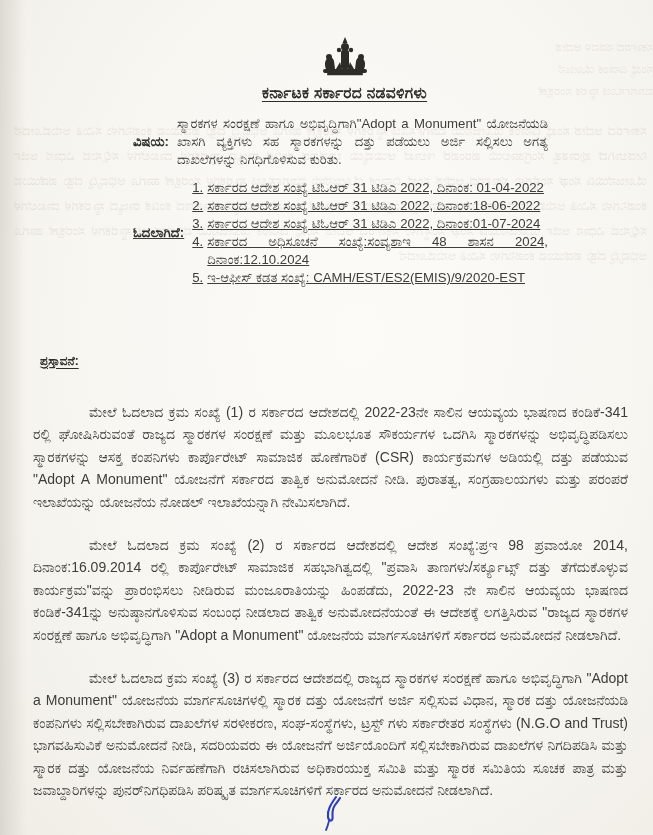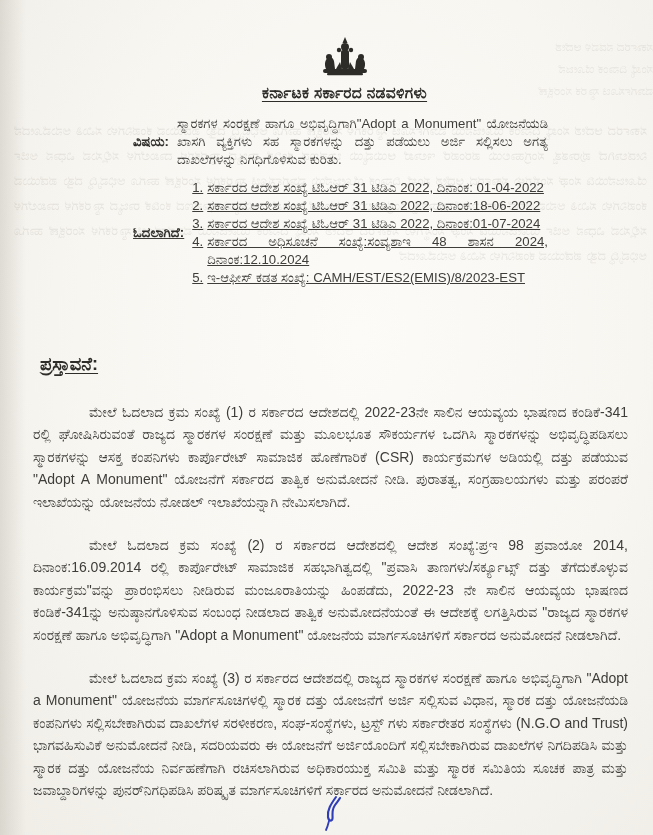--- a/index.html
+++ b/index.html
@@ -68,21 +68,21 @@
   }
   .subject-text{flex:1 1 auto;text-align:justify;}
   .read-row{margin-top:10px;text-decoration:underline;}
   .read-list{flex:1 1 auto;}
   .read-item{display:flex;}
   .read-num{flex:0 0 15px;}
   .read-txt{flex:1 1 auto;text-align:justify;}
   
   .preamble-heading{
     position:absolute;left:40px;top:354px;
-    font-size:18px;font-weight:bold;color:#2e2d2a;
+    font-size:12px;font-weight:bold;color:#2e2d2a;
     text-decoration:underline;text-underline-offset:3px;
   }
   .body-text{
     position:absolute;left:33px;top:386px;width:595px;
     font-size:14px;line-height:22.4px;
     text-align:justify;
   }
   .body-text p{
     margin:15px 0 21px 0;
     text-indent:56px;
@@ -148,21 +148,21 @@
         <div class="read-item">
           <span class="read-num">3.</span>
           <span class="read-txt">ಸರ್ಕಾರದ ಆದೇಶ ಸಂಖ್ಯೆ ಟಿಓಆರ್ 31 ಟಿಡಿಎ 2022, ದಿನಾಂಕ:01-07-2024</span>
         </div>
         <div class="read-item">
           <span class="read-num">4.</span>
           <span class="read-txt">ಸರ್ಕಾರದ ಅಧಿಸೂಚನೆ ಸಂಖ್ಯೆ:ಸಂವ್ಯಶಾಇ 48 ಶಾಸನ 2024, ದಿನಾಂಕ:12.10.2024</span>
         </div>
         <div class="read-item">
           <span class="read-num">5.</span>
-          <span class="read-txt">ಇ-ಆಫೀಸ್ ಕಡತ ಸಂಖ್ಯೆ: CAMH/EST/ES2(EMIS)/8/2023-EST</span>
+          <span class="read-txt">ಇ-ಆಫೀಸ್ ಕಡತ ಸಂಖ್ಯೆ: CAMH/EST/ES2(EMIS)/9/2020-EST</span>
         </div>
       </div>
     </div>
   </div>
 
   <div class="preamble-heading">ಪ್ರಸ್ತಾವನೆ:</div>
 
   <div class="body-text">
     <p>ಮೇಲೆ ಓದಲಾದ ಕ್ರಮ ಸಂಖ್ಯೆ (1) ರ ಸರ್ಕಾರದ ಆದೇಶದಲ್ಲಿ 2022-23ನೇ ಸಾಲಿನ ಆಯವ್ಯಯ ಭಾಷಣದ ಕಂಡಿಕೆ-341 ರಲ್ಲಿ ಘೋಷಿಸಿರುವಂತೆ ರಾಜ್ಯದ ಸ್ಮಾರಕಗಳ ಸಂರಕ್ಷಣೆ ಮತ್ತು ಮೂಲಭೂತ ಸೌಕರ್ಯಗಳ ಒದಗಿಸಿ ಸ್ಮಾರಕಗಳನ್ನು ಅಭಿವೃದ್ಧಿಪಡಿಸಲು ಸ್ಮಾರಕಗಳನ್ನು ಆಸಕ್ತ ಕಂಪನಿಗಳು ಕಾರ್ಪೊರೇಟ್ ಸಾಮಾಜಿಕ ಹೊಣೆಗಾರಿಕೆ (CSR) ಕಾರ್ಯಕ್ರಮಗಳ ಅಡಿಯಲ್ಲಿ ದತ್ತು ಪಡೆಯುವ "Adopt A Monument" ಯೋಜನೆಗೆ ಸರ್ಕಾರದ ತಾತ್ವಿಕ ಅನುಮೋದನೆ ನೀಡಿ. ಪುರಾತತ್ವ, ಸಂಗ್ರಹಾಲಯಗಳು ಮತ್ತು ಪರಂಪರೆ ಇಲಾಖೆಯನ್ನು ಯೋಜನೆಯ ನೋಡಲ್ ಇಲಾಖೆಯನ್ನಾಗಿ ನೇಮಿಸಲಾಗಿದೆ.</p>
     <p>ಮೇಲೆ ಓದಲಾದ ಕ್ರಮ ಸಂಖ್ಯೆ (2) ರ ಸರ್ಕಾರದ ಆದೇಶದಲ್ಲಿ ಆದೇಶ ಸಂಖ್ಯೆ:ಪ್ರಇ 98 ಪ್ರವಾಯೋ 2014, ದಿನಾಂಕ:16.09.2014 ರಲ್ಲಿ ಕಾರ್ಪೊರೇಟ್ ಸಾಮಾಜಿಕ ಸಹಭಾಗಿತ್ವದಲ್ಲಿ "ಪ್ರವಾಸಿ ತಾಣಗಳು/ಸರ್ಕ್ಯೂಟ್ಸ್ ದತ್ತು ತೆಗೆದುಕೊಳ್ಳುವ ಕಾರ್ಯಕ್ರಮ"ವನ್ನು ಪ್ರಾರಂಭಿಸಲು ನೀಡಿರುವ ಮಂಜೂರಾತಿಯನ್ನು ಹಿಂಪಡೆದು, 2022-23 ನೇ ಸಾಲಿನ ಆಯವ್ಯಯ ಭಾಷಣದ ಕಂಡಿಕೆ-341ನ್ನು ಅನುಷ್ಠಾನಗೊಳಿಸುವ ಸಂಬಂಧ ನೀಡಲಾದ ತಾತ್ವಿಕ ಅನುಮೋದನೆಯಂತೆ ಈ ಆದೇಶಕ್ಕೆ ಲಗತ್ತಿಸಿರುವ "ರಾಜ್ಯದ ಸ್ಮಾರಕಗಳ ಸಂರಕ್ಷಣೆ ಹಾಗೂ ಅಭಿವೃದ್ಧಿಗಾಗಿ "Adopt a Monument" ಯೋಜನೆಯ ಮಾರ್ಗಸೂಚಿಗಳಿಗೆ ಸರ್ಕಾರದ ಅನುಮೋದನೆ ನೀಡಲಾಗಿದೆ.</p>

